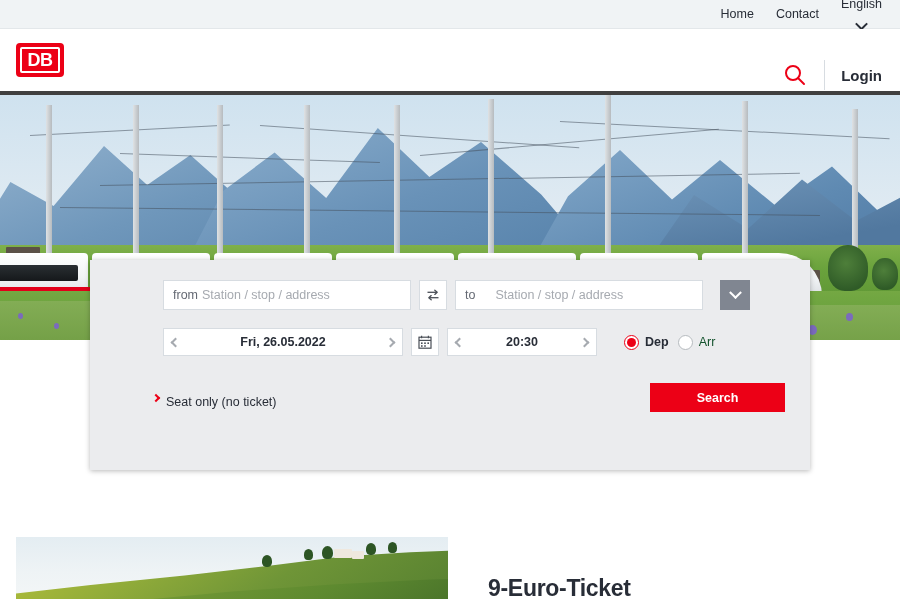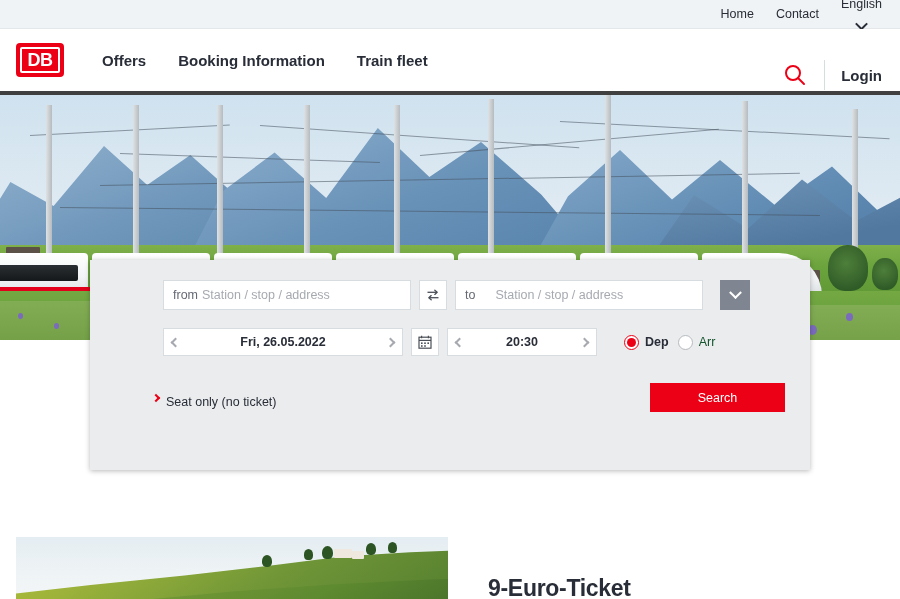--- a/index.html
+++ b/index.html
@@ -377,21 +377,21 @@
     font-size: 12.5px;
     color: #282d37;
     margin-top: 8px;
   }
   .search-btn {
     margin-left: auto;
     width: 135px; height: 29px;
     background: #ec0016;
     color: #ffffff;
     font-size: 12.5px;
-    font-weight: normal;
+    font-weight: bold;
     border: none;
     cursor: pointer;
     font-family: "Liberation Sans", sans-serif;
   }
 
   
   .content-area {
     position: absolute;
     left: 0; top: 340px;
     width: 900px; height: 259px;
@@ -448,25 +448,20 @@
     <span class="utility-link">English</span>
     <span class="chev-down-sm"></span>
   </span>
 </div>
 
 <div class="main-header">
   <div class="db-logo">
     <div class="db-logo-inner">DB</div>
   </div>
 
-  <nav class="main-nav">
-    <span class="nav-item">Offers</span>
-    <span class="nav-item">Booking Information</span>
-    <span class="nav-item">Train fleet</span>
-  </nav>
 
   <div class="header-right">
     <span class="search-icon-btn">
       <svg width="26" height="26" viewBox="0 0 26 26" aria-hidden="true">
         <circle cx="11" cy="11" r="7" fill="none" stroke="#ec0016" stroke-width="2"></circle>
         <line x1="16" y1="16" x2="22" y2="22" stroke="#ec0016" stroke-width="2" stroke-linecap="round"></line>
       </svg>
     </span>
     <span class="divider-v"></span>
     <span class="login-link">Login</span>

